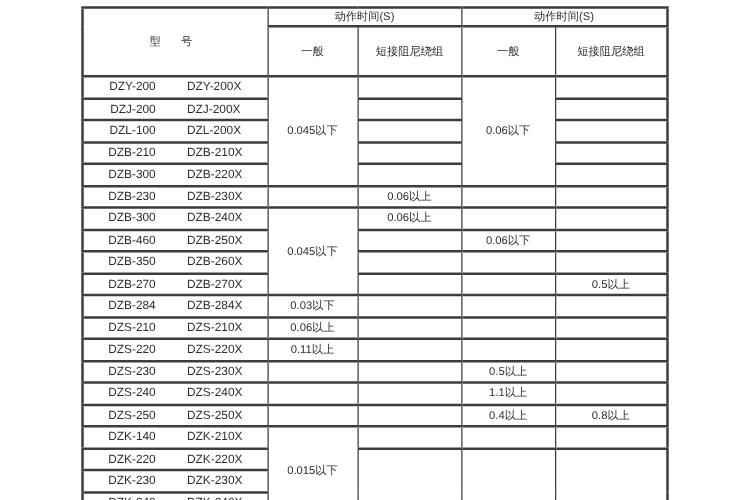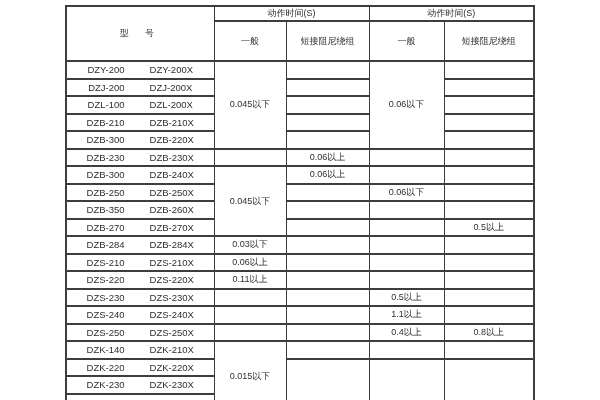--- a/index.html
+++ b/index.html
@@ -134,21 +134,21 @@
             </div>
           </td>
           <td class="value-cell" rowspan="4">0.045以下</td>
           <td class="value-cell">0.06以上</td>
           <td class="value-cell"></td>
           <td class="value-cell"></td>
         </tr>
         <tr>
           <td class="model-cell">
             <div class="pair">
-              <span>DZB-250</span>
+              <span>DZB-460</span>
               <span>DZB-250X</span>
             </div>
           </td>
           <td class="value-cell"></td>
           <td class="value-cell">0.06以下</td>
           <td class="value-cell"></td>
         </tr>
         <tr>
           <td class="model-cell">
             <div class="pair">

